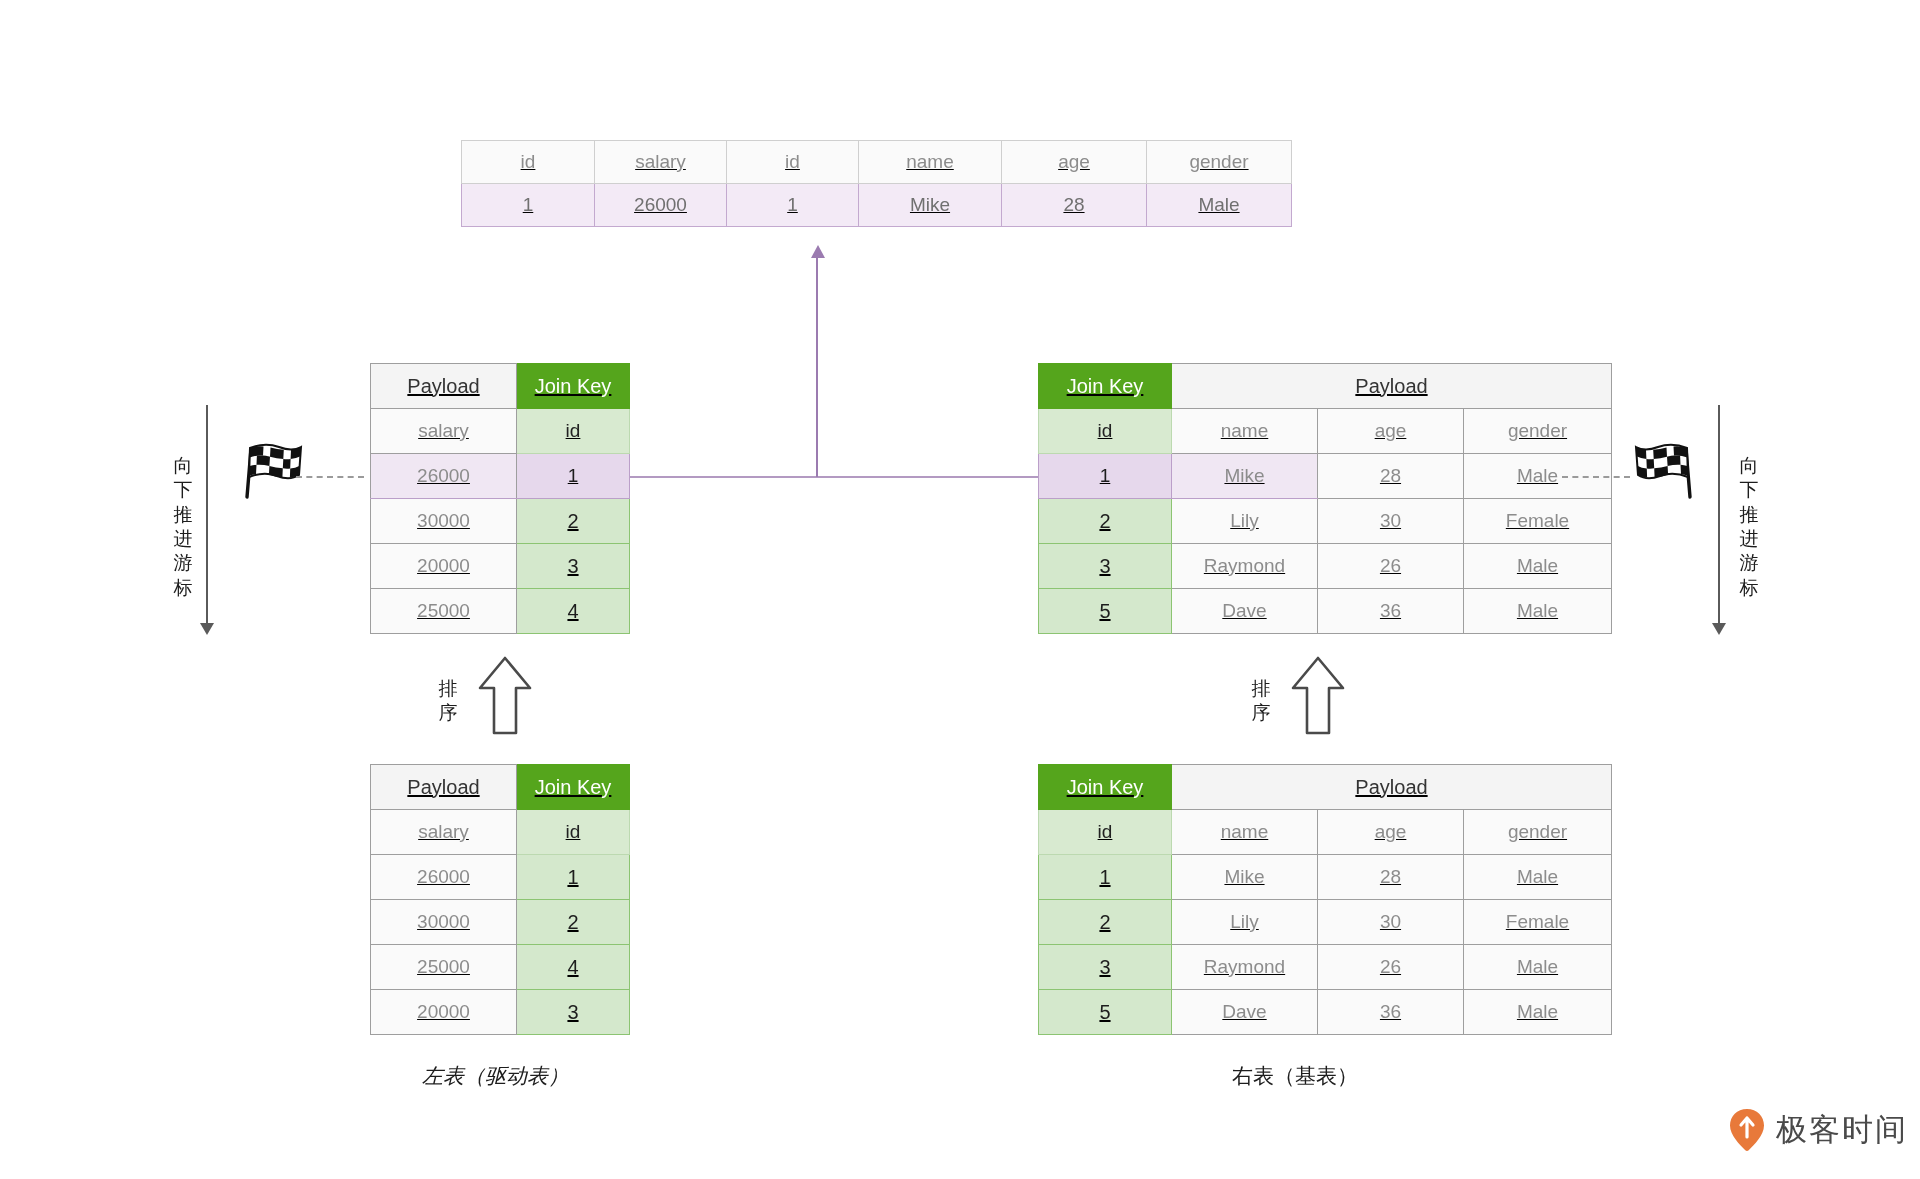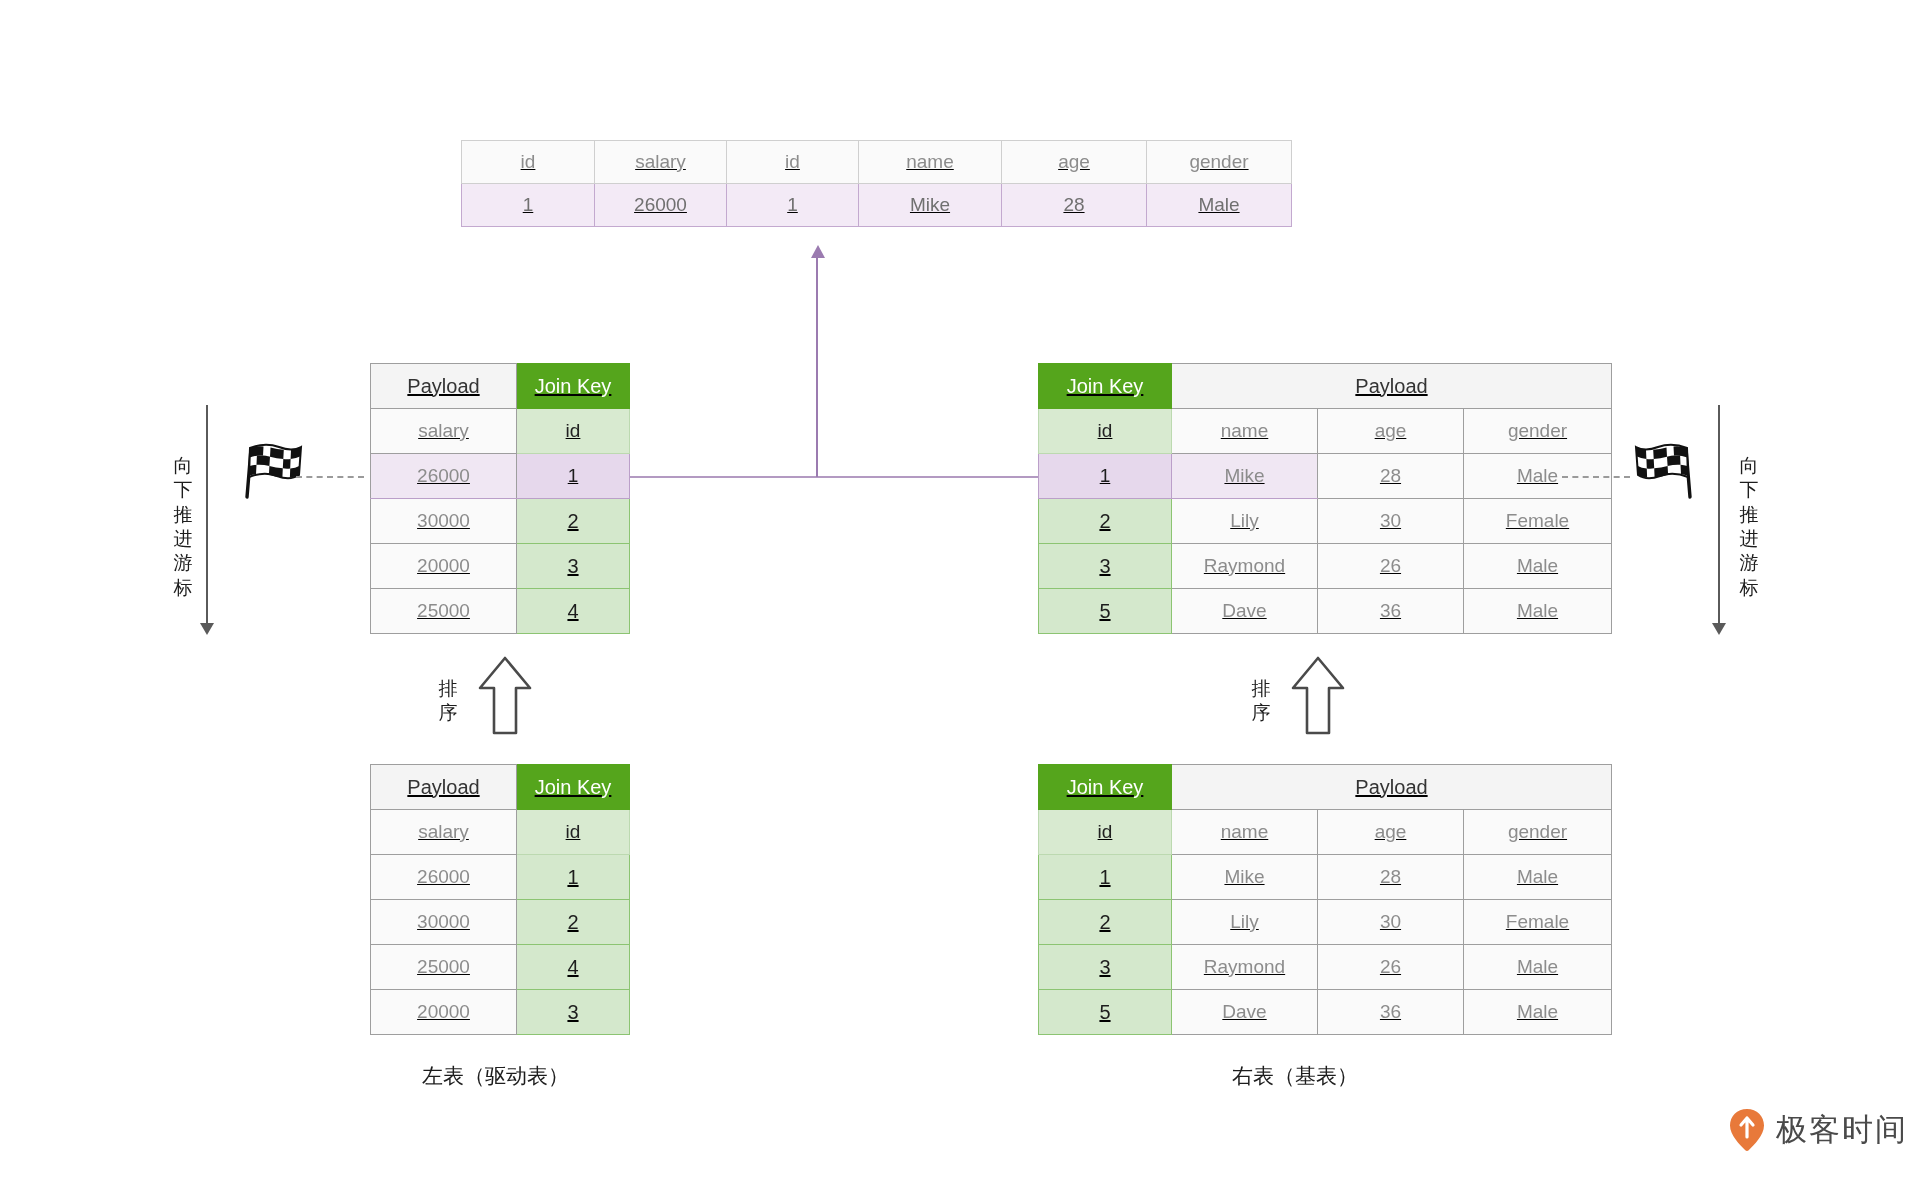--- a/index.html
+++ b/index.html
@@ -404,21 +404,21 @@
   </div>
 
 <svg width="56" height="82" viewBox="0 0 56 82" style="position:absolute; left:1290px; top:655px;">
   <path d="M28 3 L53 33 L39 33 L39 78 L17 78 L17 33 L3 33 Z" fill="#ffffff" stroke="#4a4a4a" stroke-width="2.6" stroke-linejoin="round"></path>
 </svg>
 <div class="sort-label" style="left:1250px; top:676px;">
     <div>排</div>
     <div>序</div>
   </div>
 
-<div class="caption" style="left:422px; top:1062px;">左表（驱动表）</div>
+<div class="caption" style="left:422px; top:1062px;font-style:italic;">左表（驱动表）</div>
 <div class="caption" style="left:1232px; top:1062px;text-align:center;">右表（基表）</div>
 
 <div class="wm" style="left:1728px; top:1108px;">
   <svg width="38" height="44" viewBox="0 0 38 44">
     <path d="M19 1 C9 1 2 8.4 2 17.6 C2 27.5 12 37 17.3 42.2 C18.2 43.1 19.8 43.1 20.7 42.2 C26 37 36 27.5 36 17.6 C36 8.4 29 1 19 1 Z" fill="#e8793a"></path>
     <path d="M19 10 L19 29 M19 10 L13 17 M19 10 L25 17" stroke="#ffffff" stroke-width="3.2" fill="none" stroke-linecap="round" stroke-linejoin="round"></path>
   </svg>
   <span class="wm-text">极客时间</span>
 </div>
 

